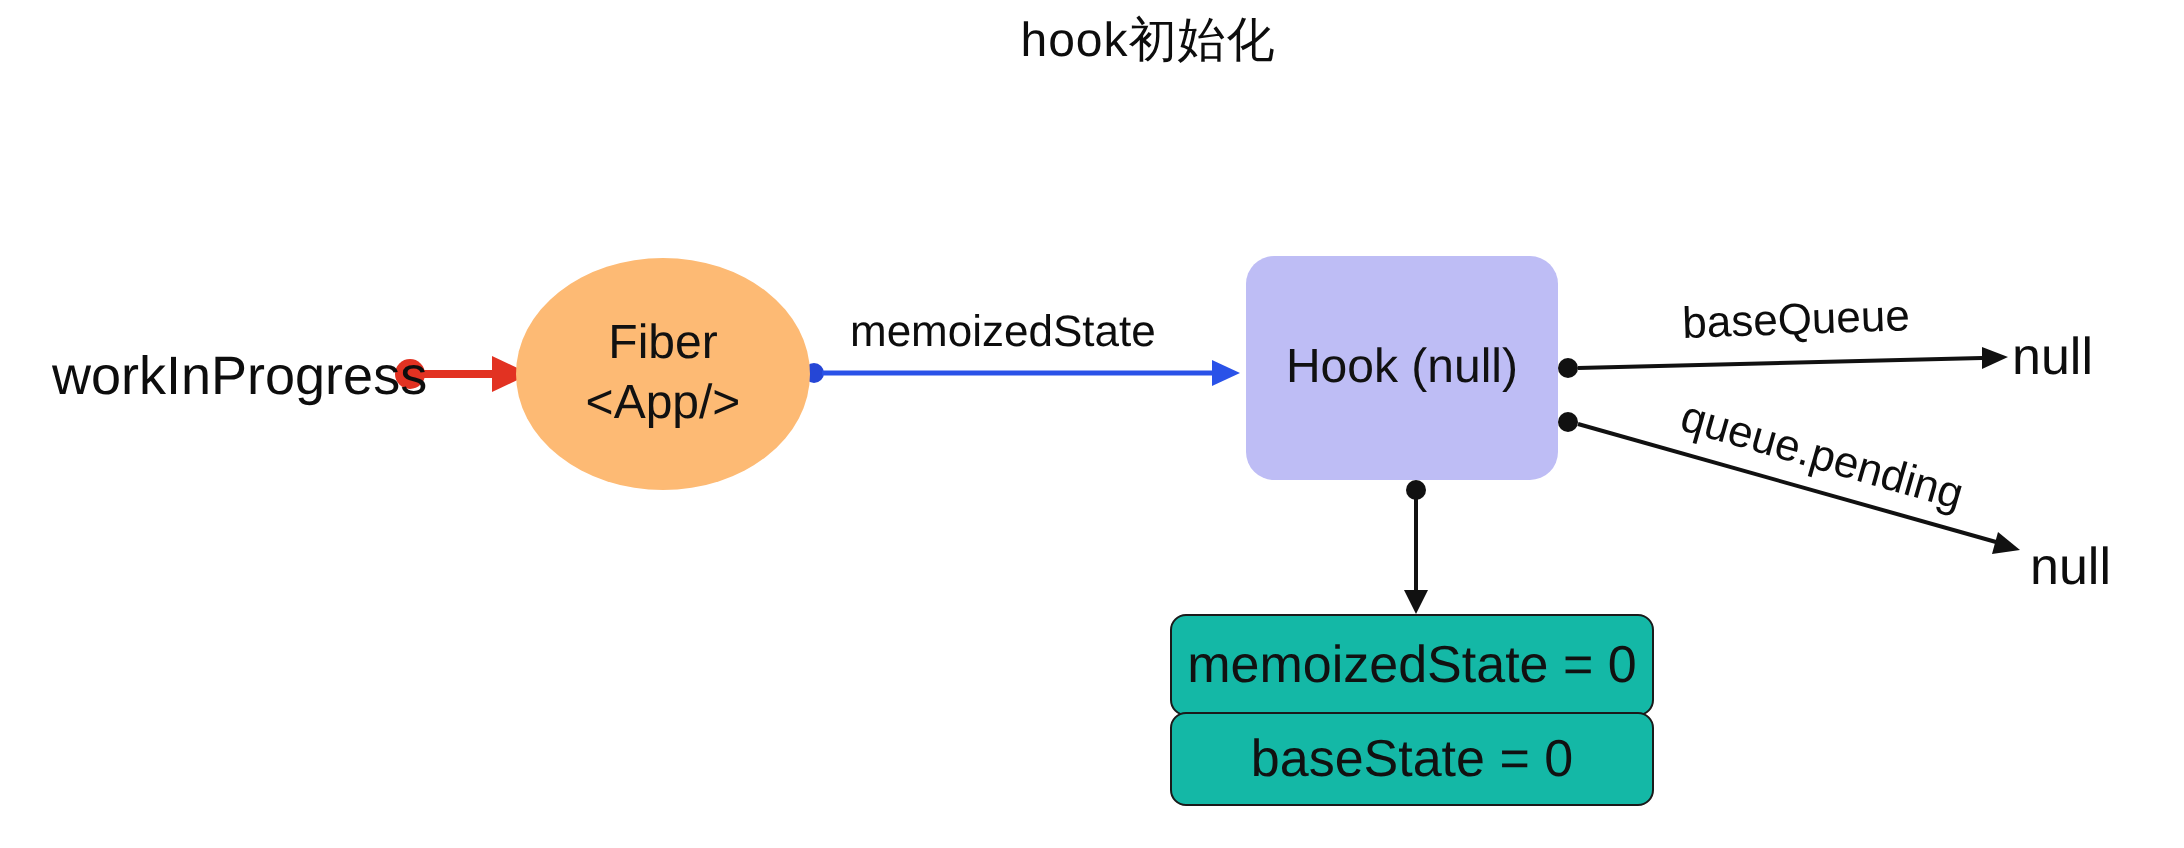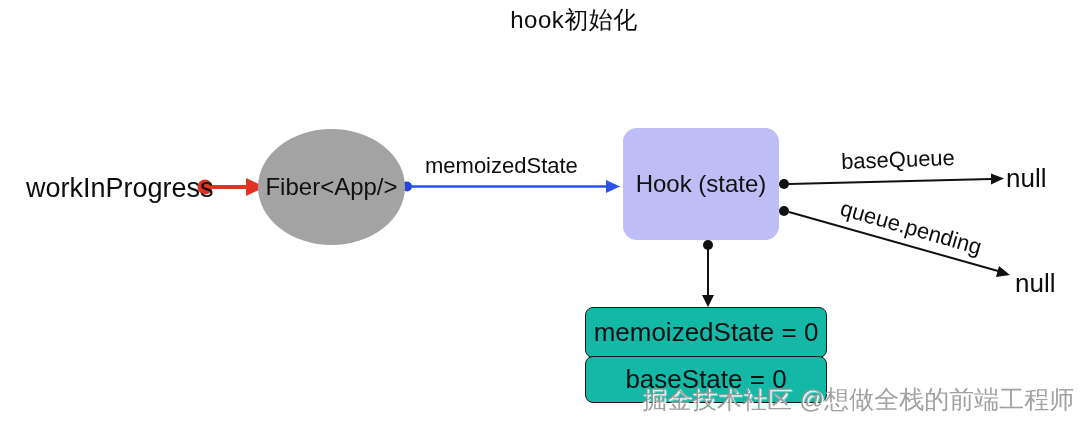--- a/index.html
+++ b/index.html
@@ -15,21 +15,21 @@
   .label{position:absolute;white-space:nowrap;color:#0d0d0d;}
   .wip{left:26px;top:173px;font-size:27px;}
   .memo-label{left:425px;top:153px;width:180px;text-align:left;font-size:22px;}
   .basequeue-label{left:833px;top:147px;width:130px;text-align:center;font-size:22px;transform:rotate(-2deg);}
   .queuepending-label{left:821px;top:215px;width:180px;text-align:center;font-size:22px;transform:rotate(16deg);}
   .null-text{position:absolute;font-size:26px;color:#0d0d0d;}
   .null1{left:1006px;top:163px;}
   .null2{left:1015px;top:268px;}
   .ellipse{
     position:absolute;left:258px;top:129px;width:147px;height:116px;border-radius:50%;
-    background:#a3a3a3;display:flex;flex-direction:row;align-items:center;justify-content:center;
+    background:#fdba74;display:flex;flex-direction:column;align-items:center;justify-content:center;
     font-size:24px;line-height:30px;text-align:center;
   }
   .hook{
     position:absolute;left:623px;top:128px;width:156px;height:112px;border-radius:14px;
     background:#bebdf5;display:flex;align-items:center;justify-content:center;font-size:24px;
   }
   .statebox{
     position:absolute;left:585px;width:242px;background:#14b8a6;border:1.5px solid #1a1a1a;
     border-radius:8px;display:flex;align-items:center;justify-content:center;
     font-size:26px;box-sizing:border-box;
@@ -84,26 +84,25 @@
 
   <div class="label wip">workInProgress</div>
 
   <div class="ellipse">
     <div>Fiber</div>
     <div>&lt;App/&gt;</div>
   </div>
 
   <div class="label memo-label">memoizedState</div>
 
-  <div class="hook">Hook (state)</div>
+  <div class="hook">Hook (null)</div>
 
   <div class="label basequeue-label">baseQueue</div>
   <div class="label queuepending-label">queue.pending</div>
 
   <div class="null-text null1">null</div>
   <div class="null-text null2">null</div>
 
   <div class="statebox box1">memoizedState = 0</div>
   <div class="statebox box2">baseState = 0</div>
 
-  <div class="watermark">掘金技术社区 @想做全栈的前端工程师</div>
 
 </div>
 
 </body></html>

